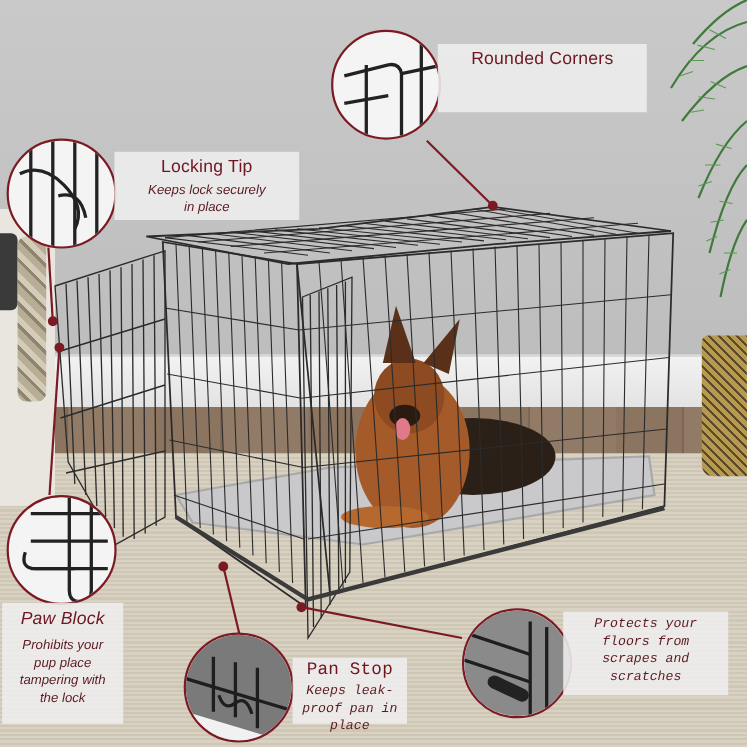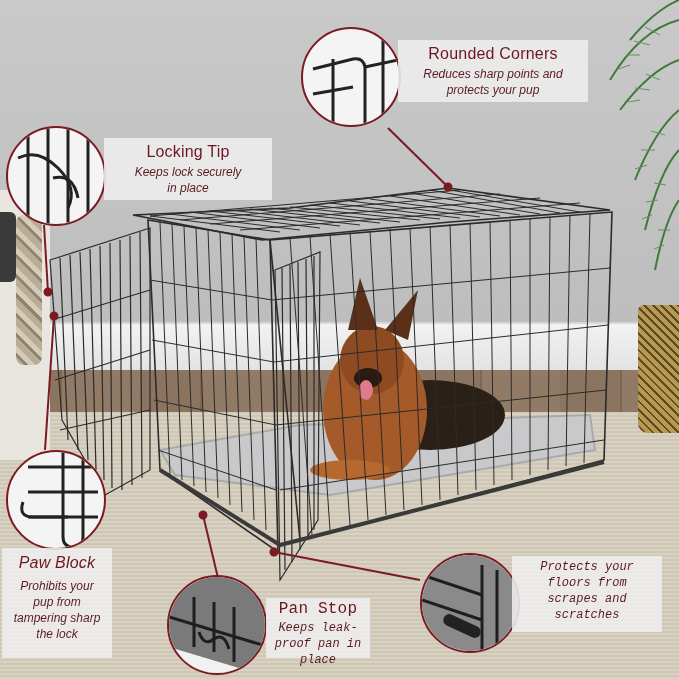--- a/index.html
+++ b/index.html
@@ -124,21 +124,20 @@
           <path d="M10 40 L50 30 Q60 28 62 38 L62 100"></path>
             <path d="M10 65 L50 58"></path>
             <path d="M30 30 L30 100"></path>
             <path d="M80 10 L80 100"></path>
             <path d="M62 38 L100 30"></path>
         </g>
       </svg>
     </div>
     <div class="panel" style="left:398px;top:40px;width:190px;height:62px;">
       <div class="title" style="margin-top:5px;">Rounded Corners</div>
-      <div class="desc" style="padding:3px 22px 0;">Reduces sharp points and protects your pup</div>
     </div>
   </div>
 
   <div class="callout">
     <div class="zoom-circle" style="left:6px;top:126px;width:100px;height:100px;">
       <svg width="100" height="100" viewBox="0 0 100 100">
         <g stroke="#222" stroke-width="3" fill="none">
           <path d="M20 0 L20 100 M40 0 L40 100 M60 0 L60 100 M80 0 L80 100"></path>
           <path d="M10 30 Q30 20 50 40 Q70 60 60 80"></path>
             <path d="M45 50 Q65 45 70 70"></path>
@@ -156,21 +155,21 @@
       <svg width="100" height="100" viewBox="0 0 100 100">
         <g stroke="#222" stroke-width="3" fill="none">
           <path d="M20 15 L90 15 M20 40 L90 40 M20 65 L90 65"></path>
           <path d="M15 50 Q10 65 25 65 L60 65"></path>
             <path d="M55 0 L55 85 Q55 95 65 95 Q75 95 75 85 L75 0"></path>
         </g>
       </svg>
     </div>
     <div class="panel" style="left:2px;top:548px;width:110px;height:110px;">
       <div class="title" style="margin-top:6px;font-style:italic;">Paw Block</div>
-      <div class="desc" style="padding:6px 10px 0;">Prohibits your pup from tampering sharp the lock</div>
+      <div class="desc" style="padding:6px 10px 0;">Prohibits your pup place tampering with the lock</div>
     </div>
   </div>
 
   <div class="callout">
     <div class="zoom-circle" style="left:167px;top:575px;width:100px;height:100px;">
       <svg width="100" height="100" viewBox="0 0 100 100">
         <rect x="0" y="0" width="100" height="100" fill="#7a7a7a"></rect>
         <g stroke="#1e1e1e" stroke-width="3" fill="none">
           <path d="M0 40 L100 70"></path>
             <path d="M25 20 L25 70 M45 25 L45 75 M65 30 L65 85"></path>

